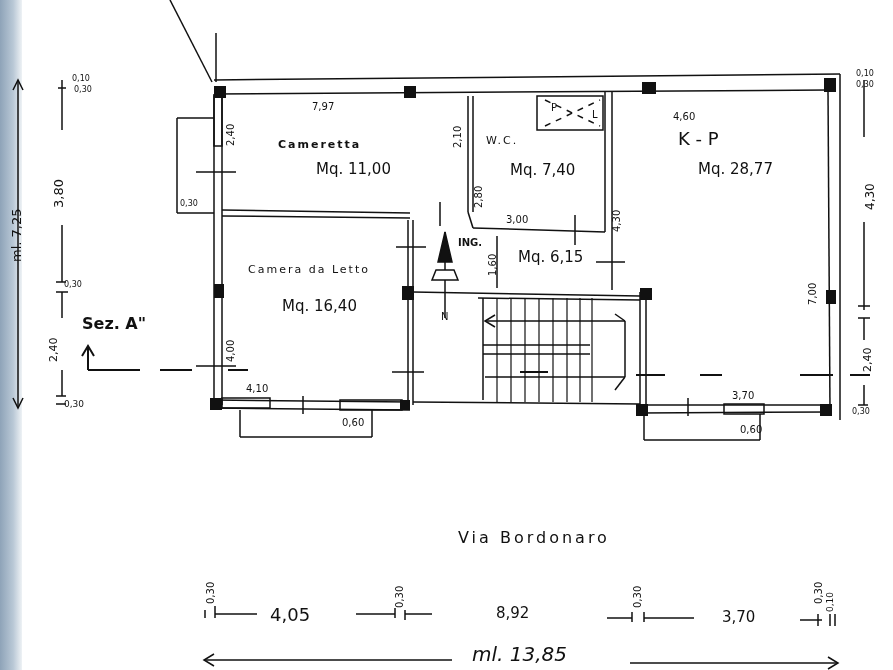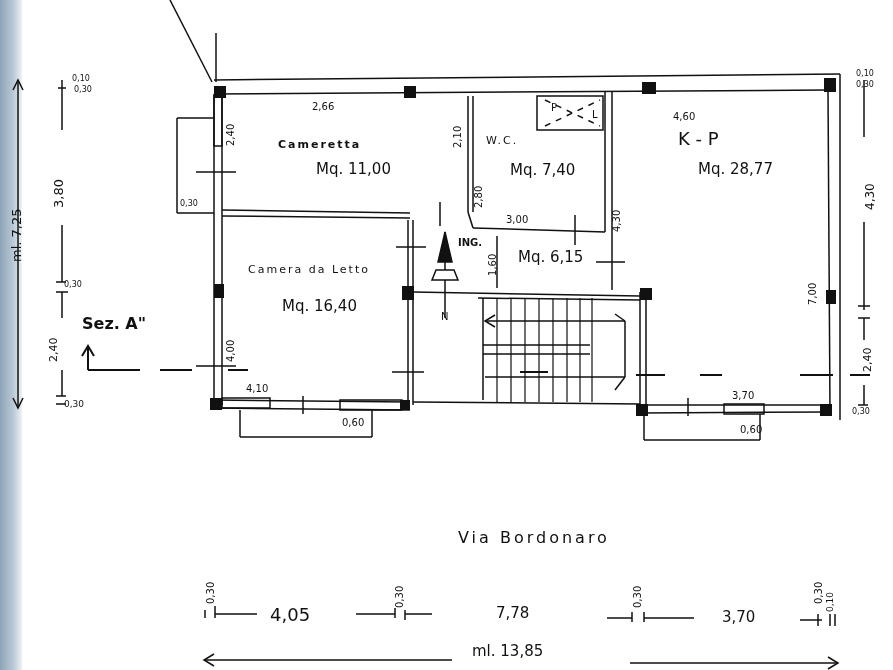--- a/index.html
+++ b/index.html
@@ -177,21 +177,21 @@
     <rect x="400" y="400" width="10" height="10"></rect>
     <rect x="640" y="288" width="12" height="12"></rect>
     <rect x="636" y="404" width="12" height="12"></rect>
     <rect x="820" y="404" width="12" height="12"></rect>
     <rect x="826" y="290" width="10" height="14"></rect>
   </g>
 </svg>
 
 <div class="lbl room" style="left:278px;top:139px;font-weight:bold;">Cameretta</div>
 <div class="lbl area" style="left:316px;top:162px;">Mq. 11,00</div>
-<div class="lbl dim" style="left:312px;top:102px;">2,66</div>
+<div class="lbl dim" style="left:312px;top:102px;">7,97</div>
 
 <div class="lbl room" style="left:486px;top:135px;">W.C.</div>
 <div class="lbl area" style="left:510px;top:163px;">Mq. 7,40</div>
 <div class="lbl dim" style="left:506px;top:215px;text-align:center;">3,00</div>
 <div class="lbl dim" style="left:551px;top:103px;">P</div>
 <div class="lbl dim" style="left:592px;top:110px;">L</div>
 
 <div class="lbl big" style="left:678px;top:130px;font-size:18px;">K - P</div>
 <div class="lbl area" style="left:698px;top:162px;">Mq. 28,77</div>
 <div class="lbl dim" style="left:673px;top:94px;margin-top:18px;">4,60</div>
@@ -230,18 +230,18 @@
 <div class="lbl dim" style="left:856px;top:81px;font-size:8px;">0,30</div>
 <div class="lbl dimv" style="left:864px;top:210px;font-size:12px;">4,30</div>
 <div class="lbl dimv" style="left:862px;top:372px;font-size:11px;">2,40</div>
 <div class="lbl dim" style="left:852px;top:408px;font-size:8px;">0,30</div>
 
 <div class="lbl" style="left:458px;top:530px;font-size:16px;letter-spacing:3px;">Via  Bordonaro</div>
 
 <div class="lbl dimv" style="left:206px;top:604px;font-size:10px;">0,30</div>
 <div class="lbl" style="left:270px;top:606px;font-size:18px;">4,05</div>
 <div class="lbl dimv" style="left:395px;top:608px;font-size:10px;">0,30</div>
-<div class="lbl" style="left:496px;top:606px;font-size:15px;">7,78</div>
+<div class="lbl" style="left:496px;top:606px;font-size:15px;">8,92</div>
 <div class="lbl dimv" style="left:633px;top:608px;font-size:10px;">0,30</div>
 <div class="lbl" style="left:722px;top:610px;font-size:15px;">3,70</div>
 <div class="lbl dimv" style="left:814px;top:604px;font-size:10px;">0,30</div>
 <div class="lbl dimv" style="left:826px;top:612px;font-size:9px;">0,10</div>
-<div class="lbl" style="left:472px;top:644px;font-size:15px;">ml. 13,85</div>
+<div class="lbl" style="left:472px;top:644px;font-size:20px;font-style:italic;">ml. 13,85</div>
 
 </body></html>

